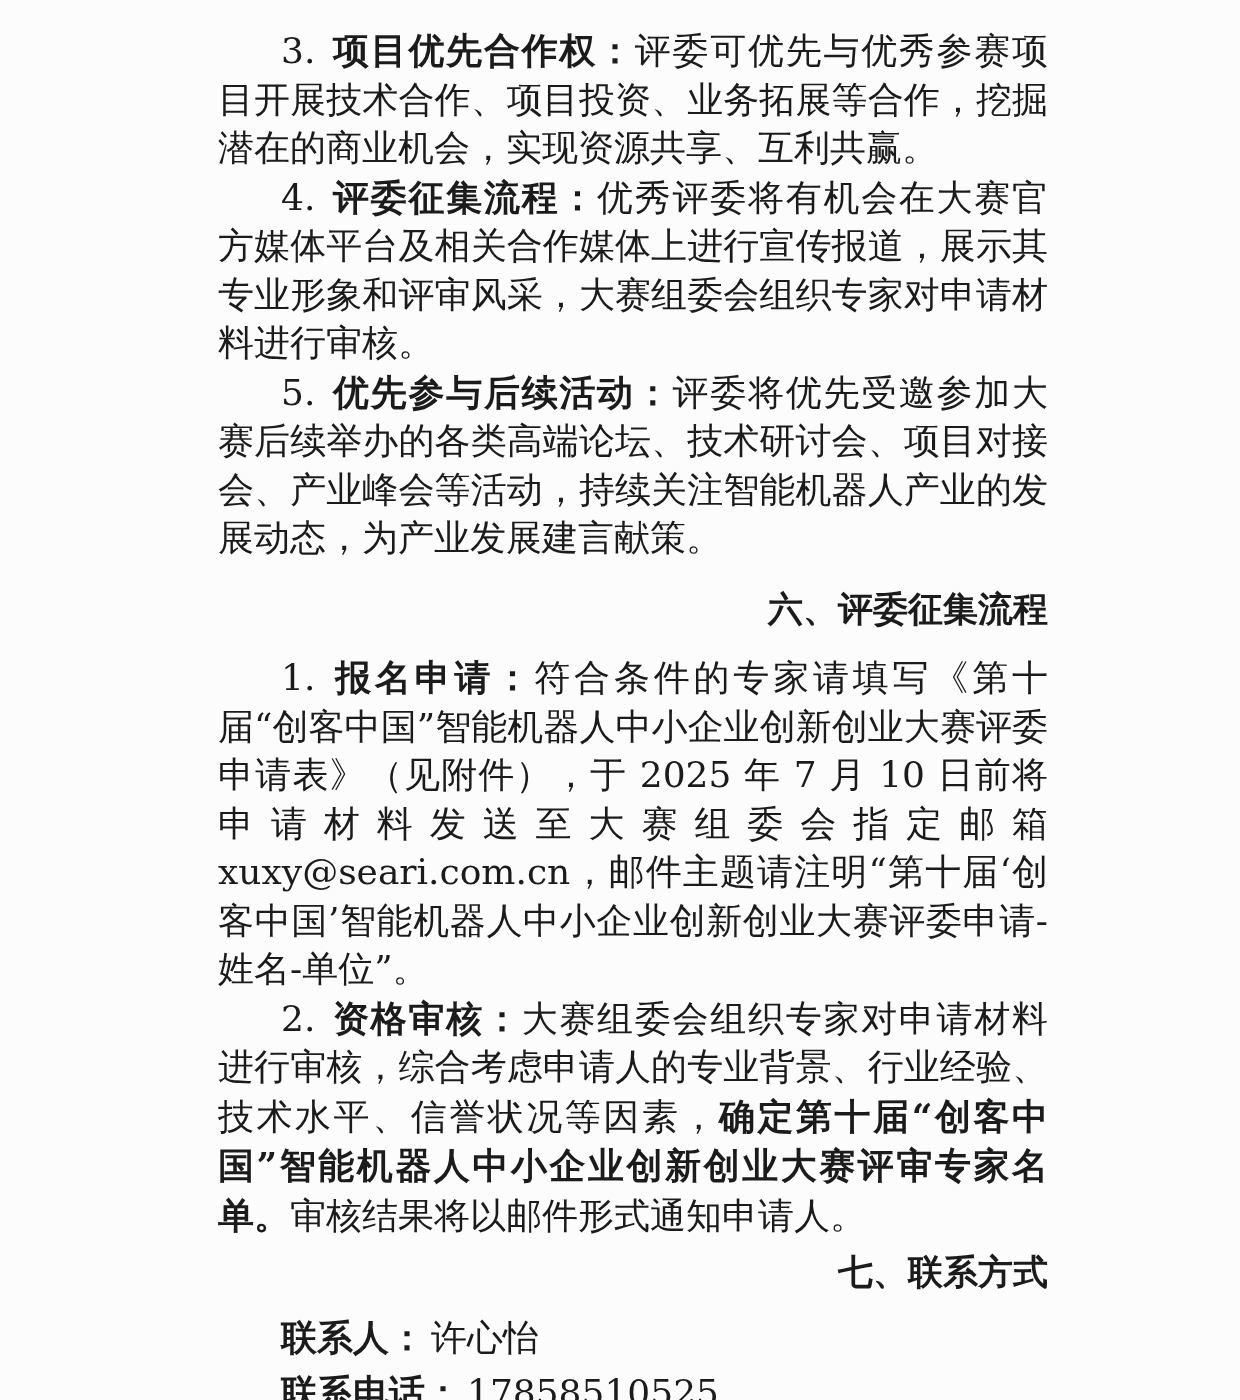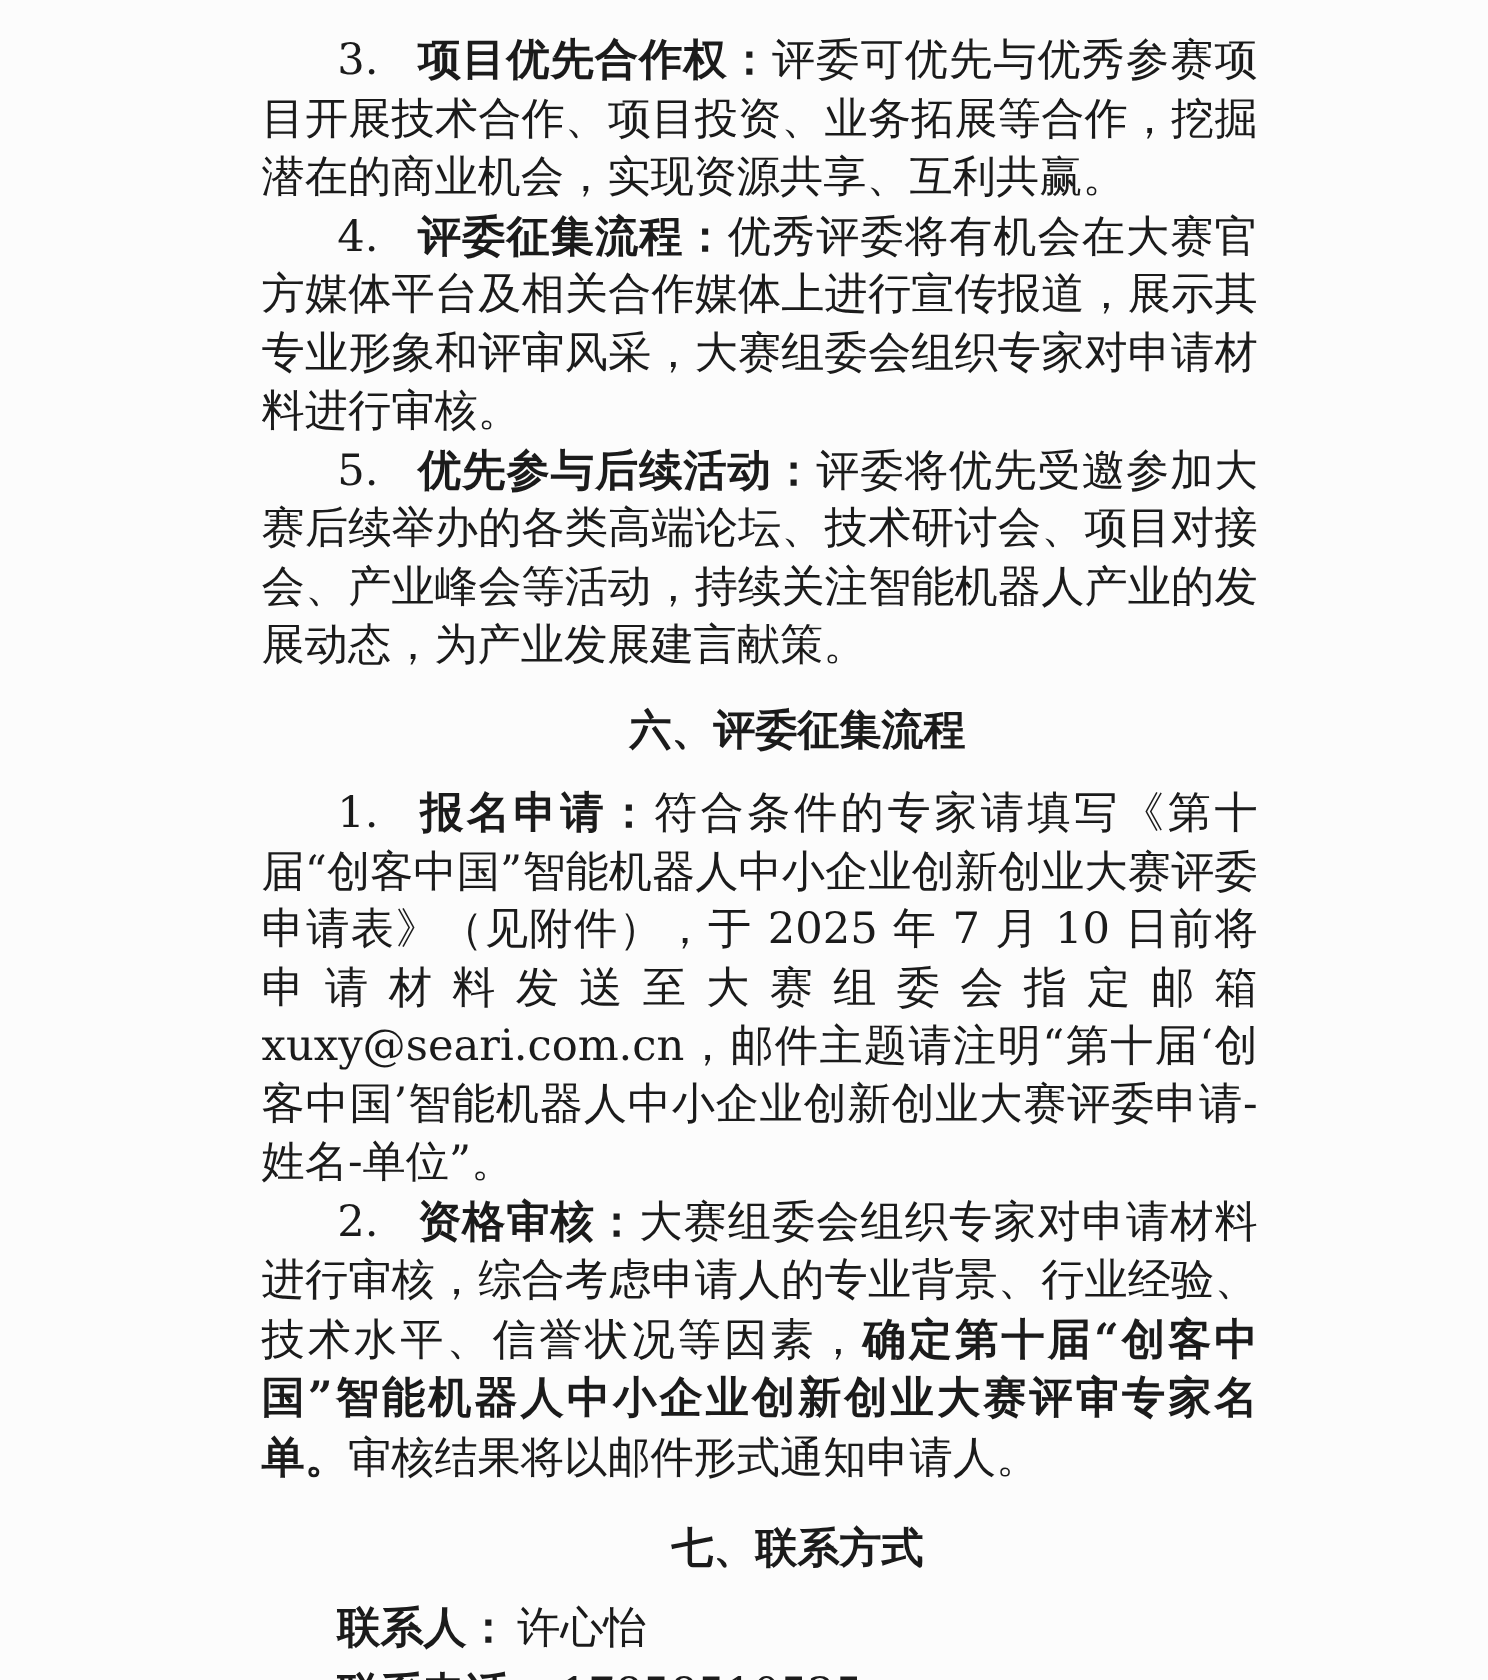--- a/index.html
+++ b/index.html
@@ -24,36 +24,35 @@
     margin: 0;
     text-indent: 63px;
     text-align: justify;
     text-justify: inter-character;
   }
   .num {
     margin-right: 16px;
   }
   .run-title {
     font-weight: bold;
-    margin-left: 16px;
   }
   .run-bold {
     font-weight: bold;
   }
   h2.sec-heading {
     margin: 0;
     padding-left: 63px;
     font-family: "DejaVu Sans", "Liberation Sans", sans-serif;
     font-weight: bold;
     font-size: 35px;
     line-height: 48.5px;
-    text-align: center;
+    text-align: right;
   }
   #heading-six { margin-top: 22px; margin-bottom: 20px; }
-  #heading-seven { margin-top: 27px; margin-bottom: 0; }
+  #heading-seven { margin-top: 8px; margin-bottom: 0; }
   .contact-block {
     margin-top: 13px;
   }
   .contact-line {
     padding-left: 63px;
     line-height: 54px;
   }
   .contact-label {
     margin-right: 6px;
     font-weight: bold;

